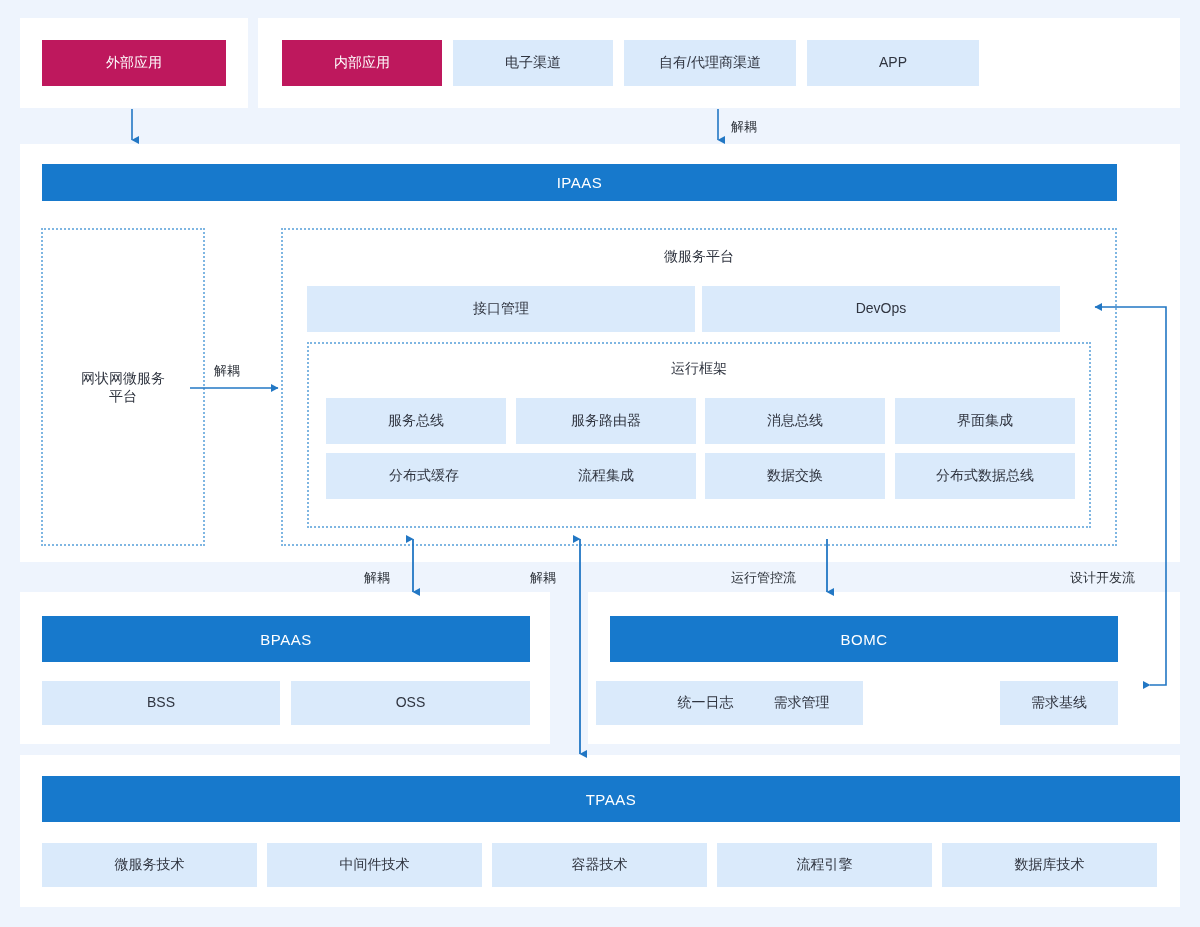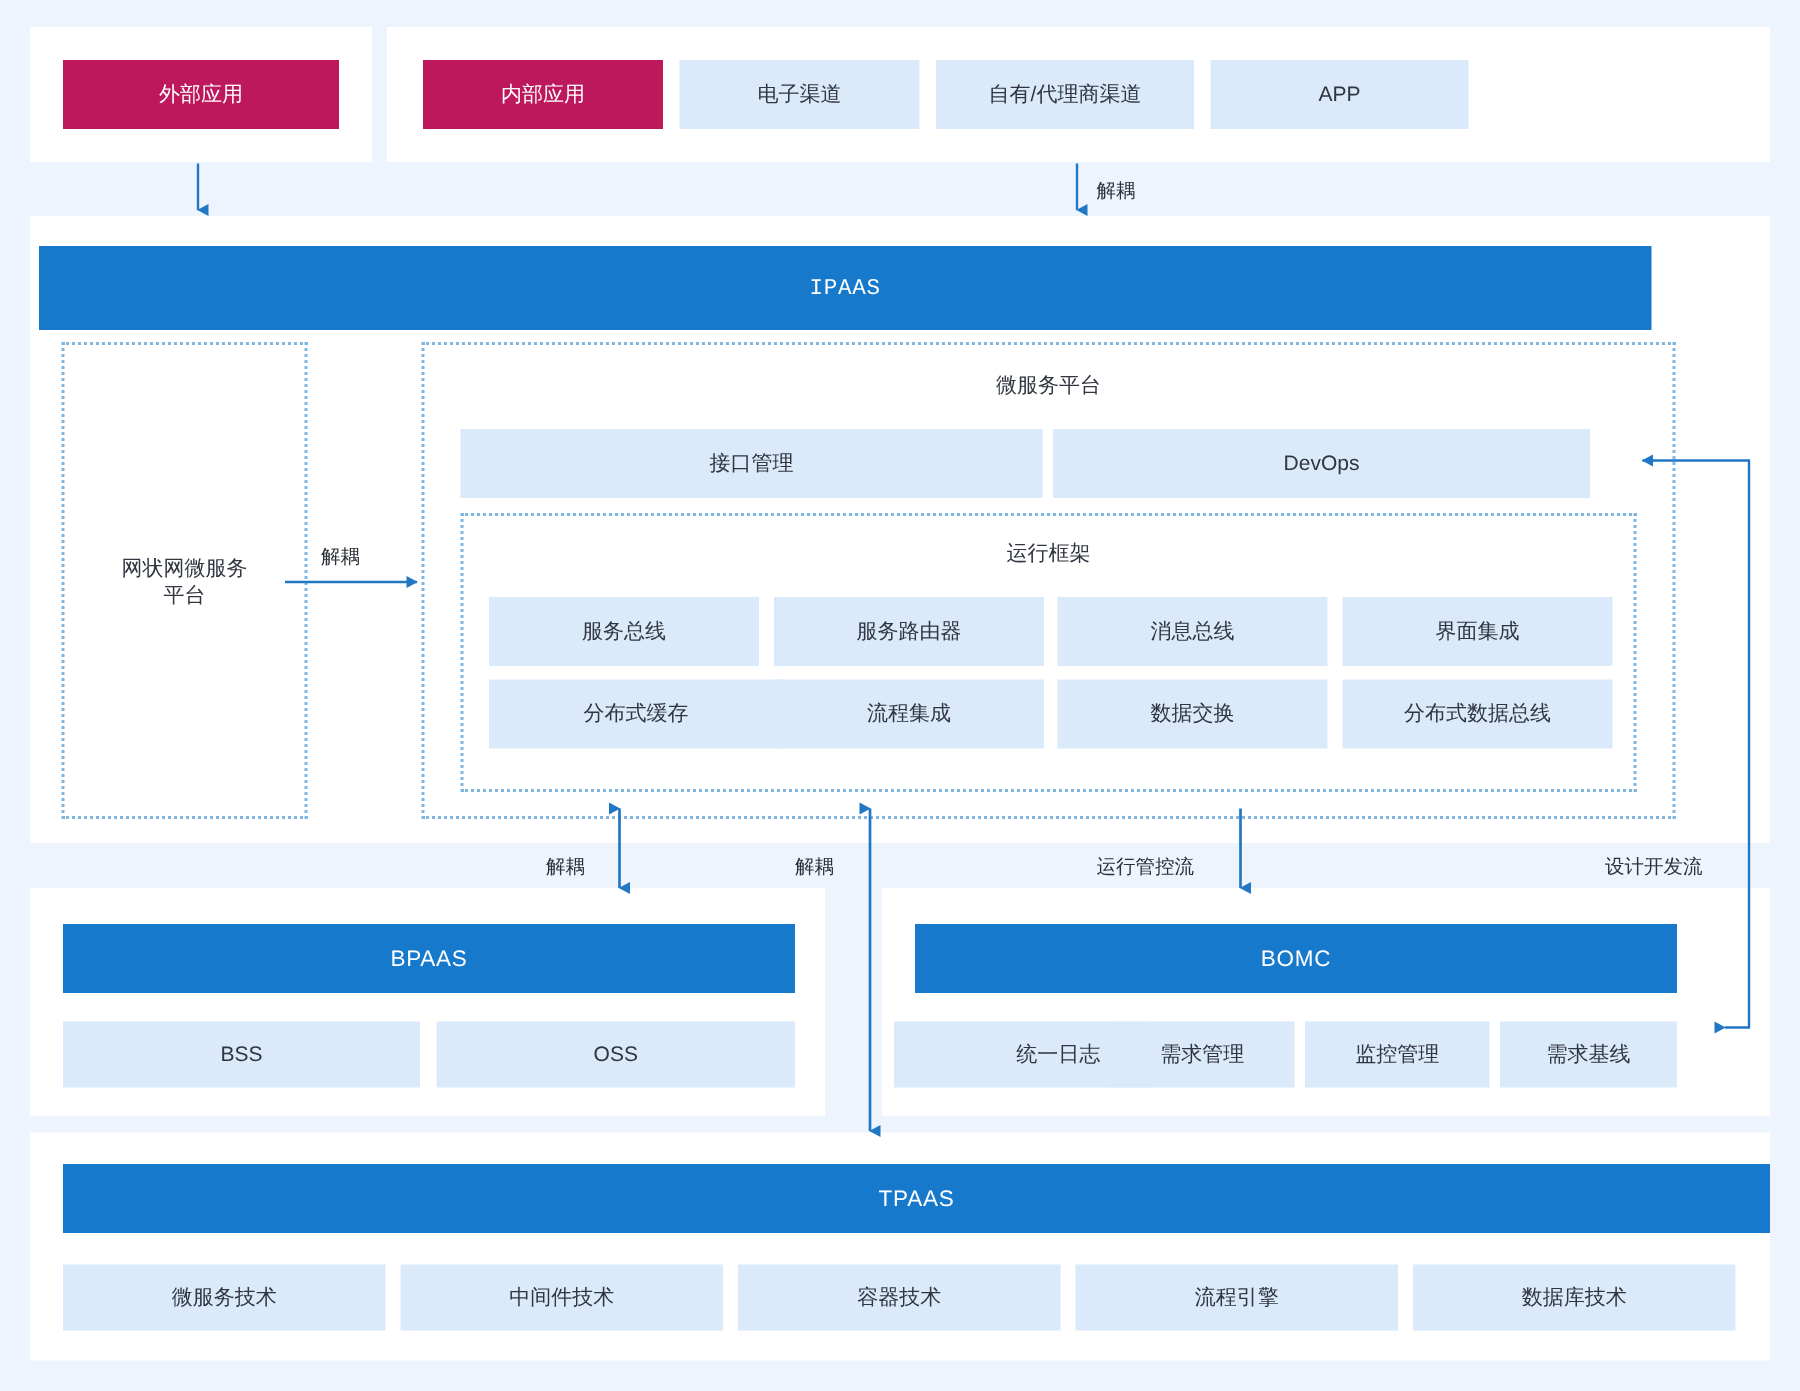--- a/index.html
+++ b/index.html
@@ -91,21 +91,21 @@
 
   <div class="panel" style="left:258px; top:18px; width:922px; height:90px;">
     <div class="chip dark" style="left:24px; top:22px; width:160px; height:46px;">内部应用</div>
     <div class="chip" style="left:366px; top:22px; width:172px; height:46px;">自有/代理商渠道</div>
     <div class="chip" style="left:195px; top:22px; width:160px; height:46px;">电子渠道</div>
     <div class="chip" style="left:549px; top:22px; width:172px; height:46px;">APP</div>
   </div>
 
   <div class="panel" style="left:20px; top:144px; width:1160px; height:418px;">
 
-    <div class="bar" style="left:6px; top:20px; width:1075px; height:56px;font-family:Liberation Mono, monospace;">IPAAS</div>
+    <div class="bar" style="left:22px; top:20px; width:1075px; height:37px;">IPAAS</div>
 
     <div class="dashbox" style="left:21px; top:84px; width:164px; height:318px;"></div>
     <div class="plainlabel" style="left:21px; top:84px; width:164px; height:318px;">网状网微服务
 平台</div>
 
     <div class="dashbox" style="left:261px; top:84px; width:836px; height:318px;"></div>
     <div class="plainlabel" style="left:261px; top:100px; width:836px; height:24px;">微服务平台</div>
 
     <div class="chip" style="left:287px; top:142px; width:388px; height:46px;">接口管理</div>
     <div class="chip" style="left:682px; top:142px; width:358px; height:46px;">DevOps</div>
@@ -127,21 +127,20 @@
   <div class="panel" style="left:20px; top:592px; width:530px; height:152px;">
     <div class="bar" style="left:22px; top:24px; width:488px; height:46px;">BPAAS</div>
     <div class="chip" style="left:22px; top:89px; width:238px; height:44px;">BSS</div>
     <div class="chip" style="left:271px; top:89px; width:239px; height:44px;">OSS</div>
   </div>
 
   <div class="panel" style="left:588px; top:592px; width:592px; height:152px;">
     <div class="bar" style="left:22px; top:24px; width:508px; height:46px;">BOMC</div>
     <div class="chip" style="left:8px; top:89px; width:123px; height:44px;padding-left:48px;">统一日志</div>
     <div class="chip" style="left:152px; top:89px; width:123px; height:44px;">需求管理</div>
-    <div class="chip" style="left:282px; top:89px; width:123px; height:44px;">监控管理</div>
     <div class="chip" style="left:412px; top:89px; width:118px; height:44px;">需求基线</div>
   </div>
 
   <div class="panel" style="left:20px; top:755px; width:1160px; height:152px;">
     <div class="bar" style="left:22px; top:21px; width:1138px; height:46px;">TPAAS</div>
     <div class="chip" style="left:22px; top:88px; width:215px; height:44px;">微服务技术</div>
     <div class="chip" style="left:247px; top:88px; width:215px; height:44px;">中间件技术</div>
     <div class="chip" style="left:472px; top:88px; width:215px; height:44px;">容器技术</div>
     <div class="chip" style="left:697px; top:88px; width:215px; height:44px;">流程引擎</div>
     <div class="chip" style="left:922px; top:88px; width:215px; height:44px;">数据库技术</div>

